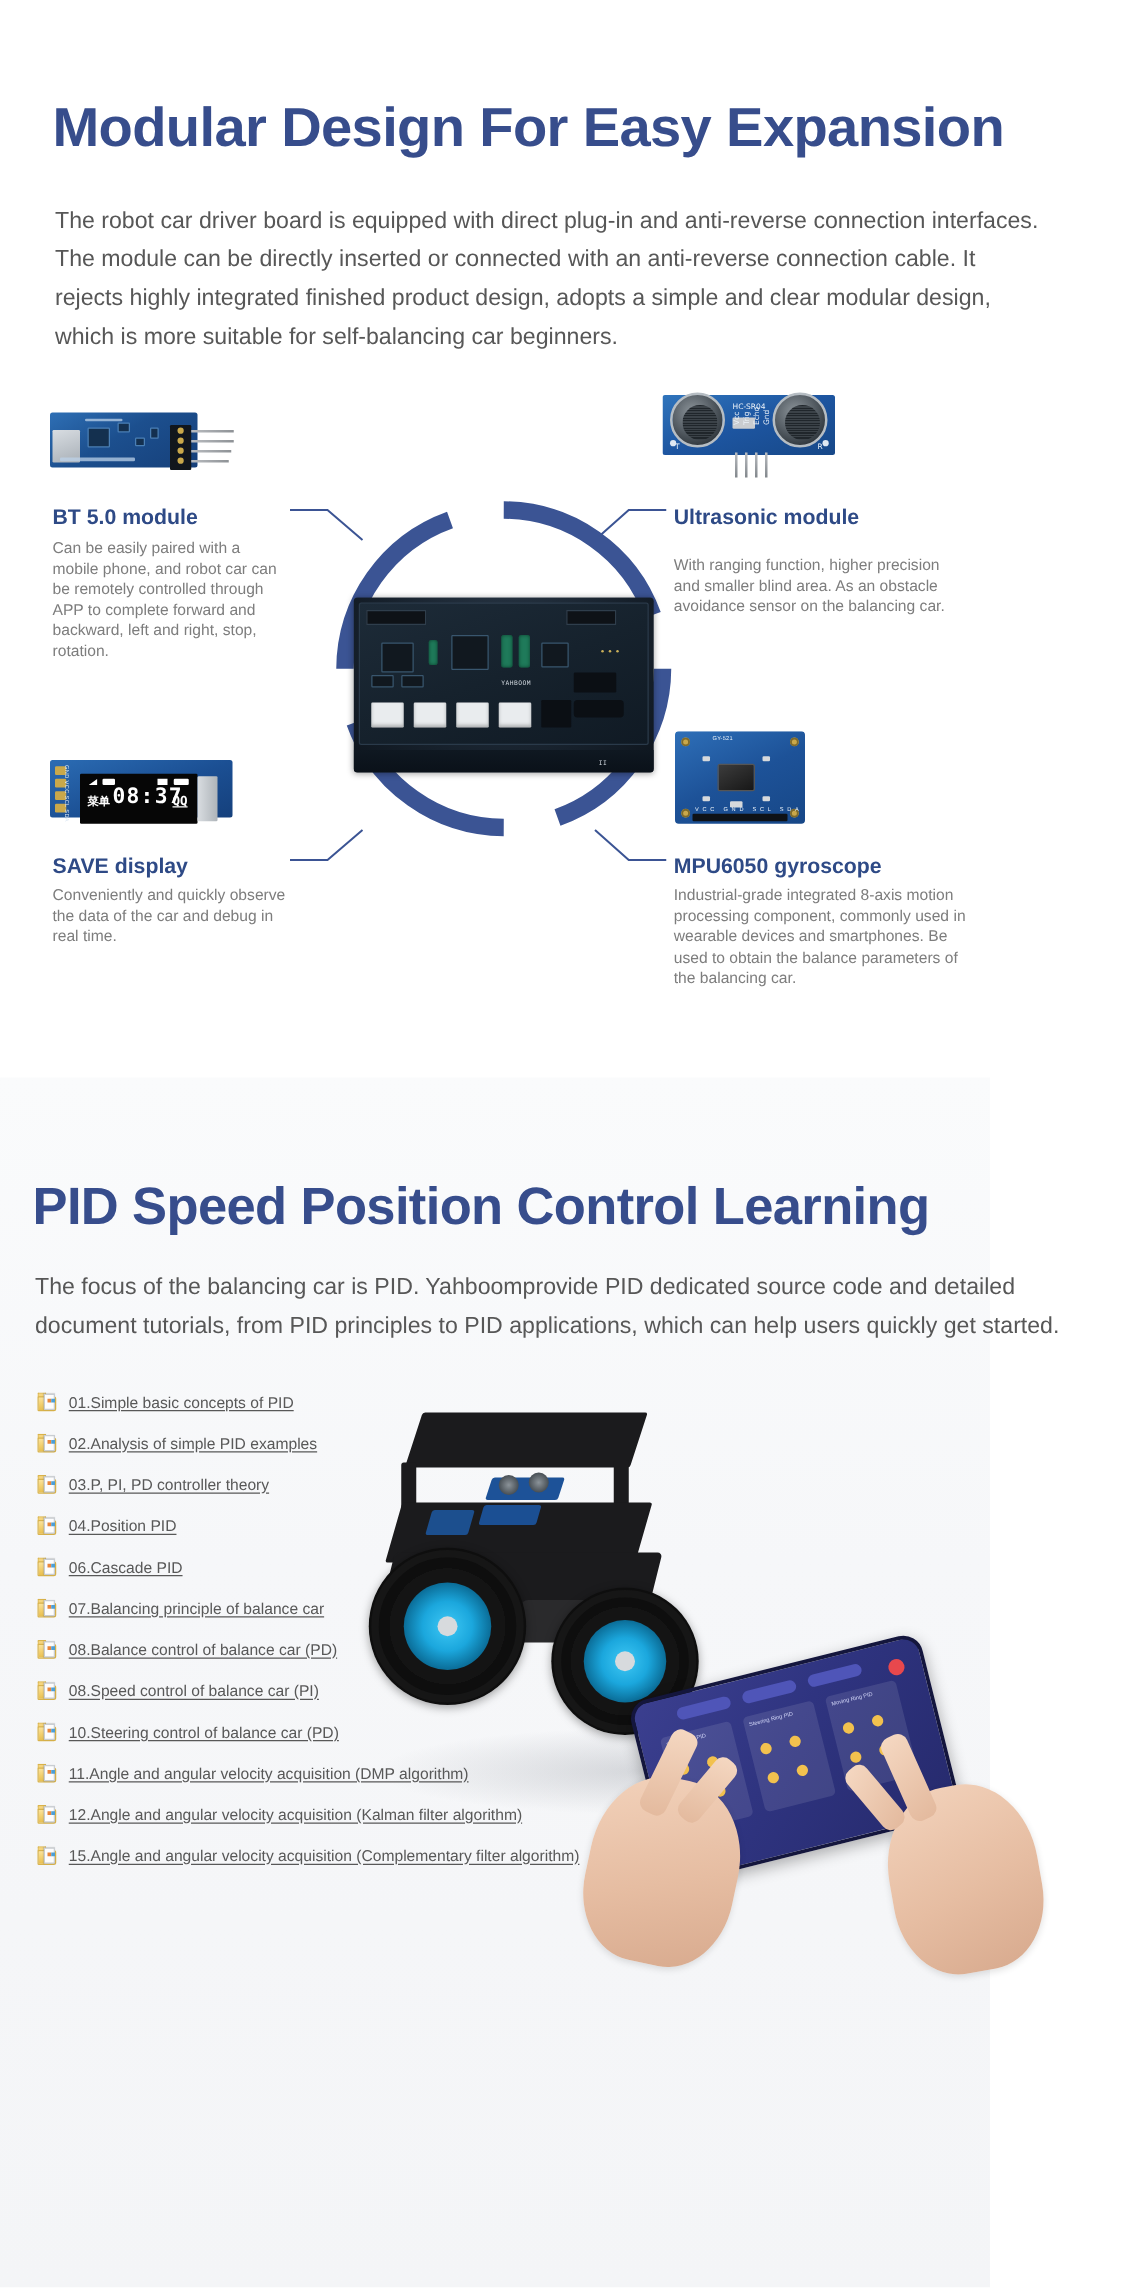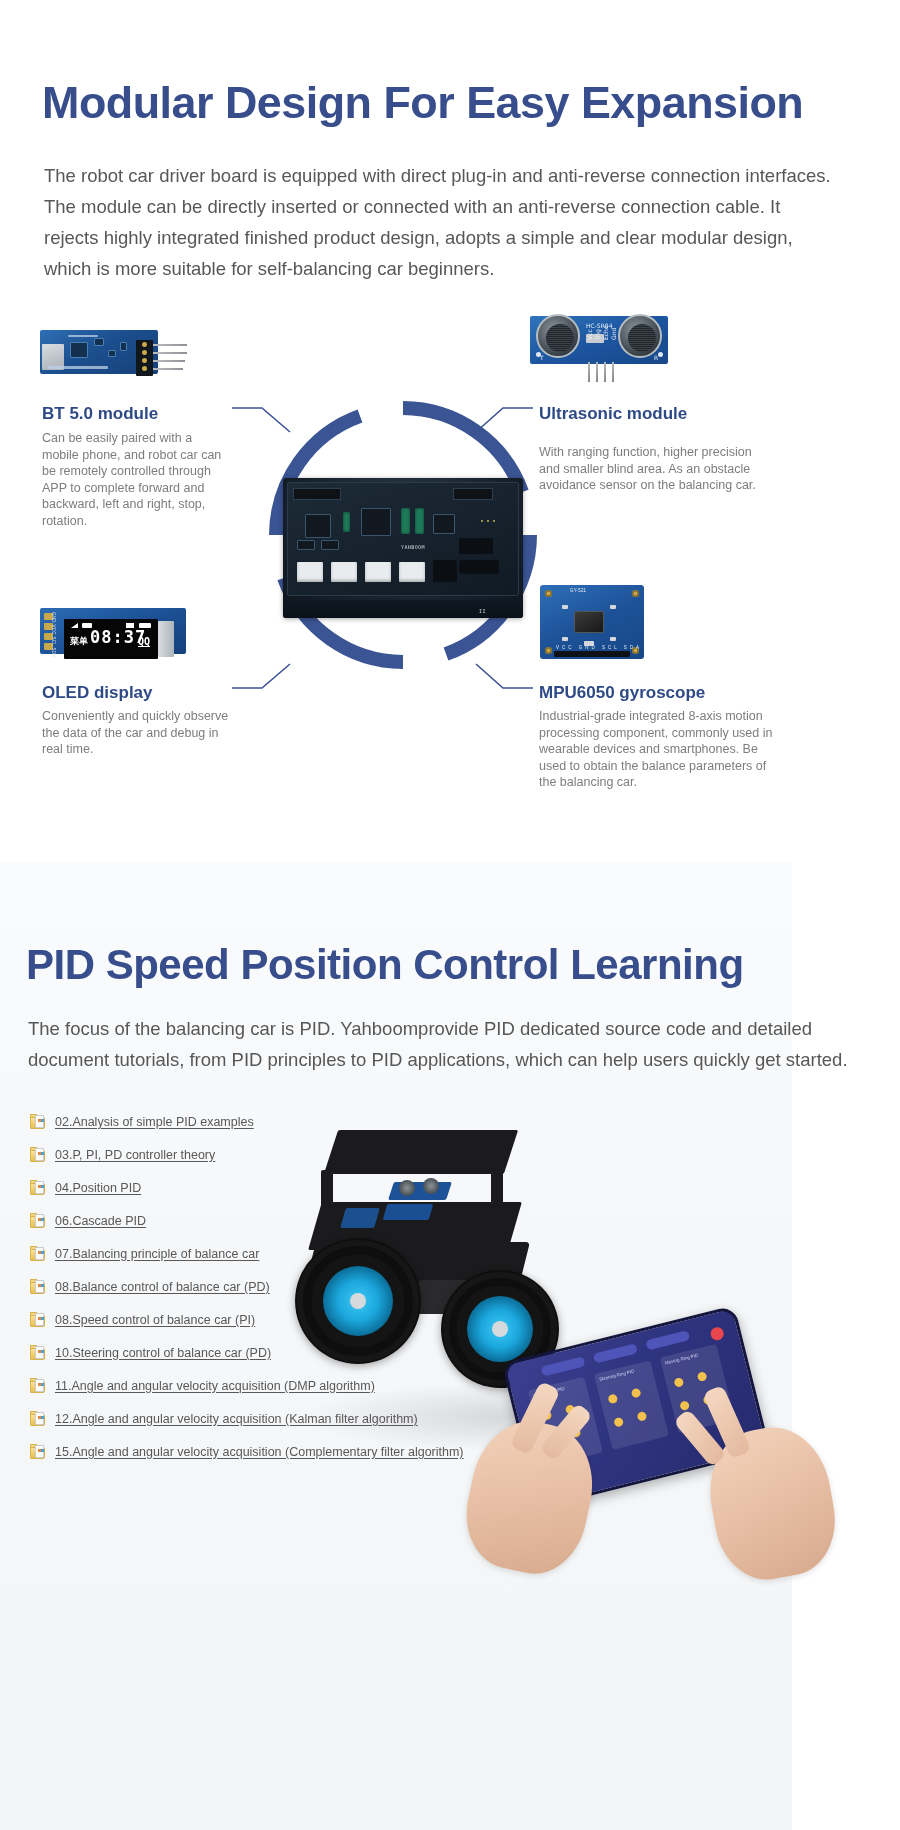--- a/index.html
+++ b/index.html
@@ -341,21 +341,21 @@
         <div class="oled-seg" style="left:74px;top:17px;font-size:10px;text-decoration:underline;">QQ</div>
         <div style="position:absolute;left:7px;top:4px;width:7px;height:5px;background:#fff;clip-path:polygon(0 100%,100% 0,100% 100%);"></div>
         <div style="position:absolute;left:18px;top:4px;width:10px;height:5px;background:#fff;border-radius:1px;"></div>
         <div style="position:absolute;left:62px;top:4px;width:8px;height:5px;background:#fff;"></div>
         <div style="position:absolute;left:75px;top:4px;width:12px;height:5px;background:#fff;border-radius:1px;"></div>
       </div>
       <div class="oled-flex"></div>
     </div>
   </div>
 
-  <div class="mod-title t-oled">OLED display</div>
+  <div class="mod-title t-oled">SAVE display</div>
   <div class="mod-desc d-oled">Conveniently and quickly observe the data of the car and debug in real time.</div>
 
   <div class="mod-photo mpu-photo">
     <div class="mpu-pcb">
       <div class="mpu-hole" style="left:5px;top:5px;"></div>
       <div class="mpu-hole" style="left:92px;top:5px;"></div>
       <div class="mpu-hole" style="left:5px;top:62px;"></div>
       <div class="mpu-hole" style="left:92px;top:62px;"></div>
       <div class="mpu-txt" style="left:30px;top:3px;">GY-521</div>
       <div class="mpu-chip"></div>
@@ -399,20 +399,28 @@
       <div class="hub" style="left:55px;top:55px;width:16px;height:16px;"></div>
     </div>
     <div class="wheel" style="left:146px;top:140px;width:118px;height:118px;">
       <div class="tread" style="inset:2px;"></div>
       <div class="rim" style="left:26px;top:26px;width:66px;height:66px;"></div>
       <div class="hub" style="left:51px;top:51px;width:16px;height:16px;"></div>
     </div>
   </div>
 
   <div class="doc-list">
+    <div class="doc-item">
+      <span class="folder-icon">
+          <span class="ftab"></span>
+          <span class="fbody"></span>
+          <span class="fdoc"></span>
+        </span>
+      <span class="doc-link">01.Simple basic concepts of PID</span>
+    </div>
     <div class="doc-item">
       <span class="folder-icon">
           <span class="ftab"></span>
           <span class="fbody"></span>
           <span class="fdoc"></span>
         </span>
       <span class="doc-link">02.Analysis of simple PID examples</span>
     </div>
     <div class="doc-item">
       <span class="folder-icon">

